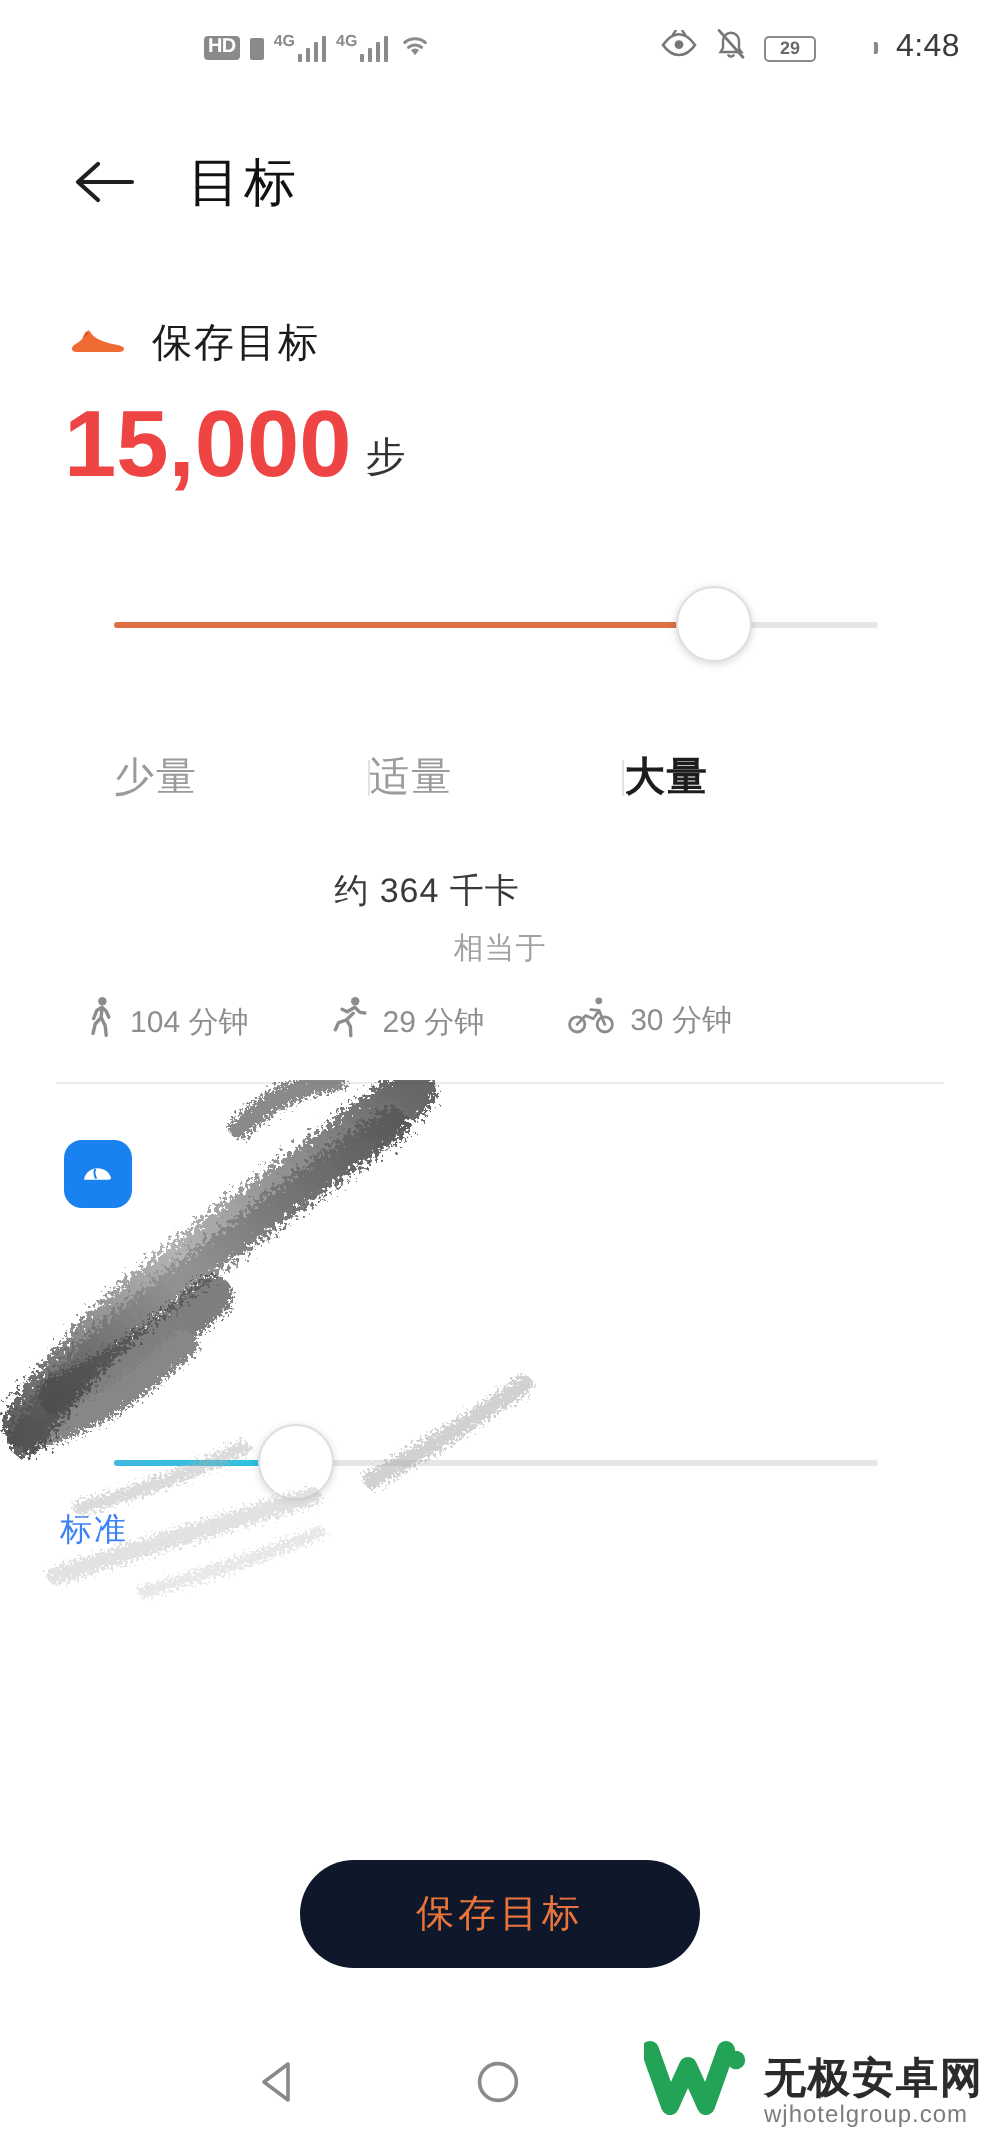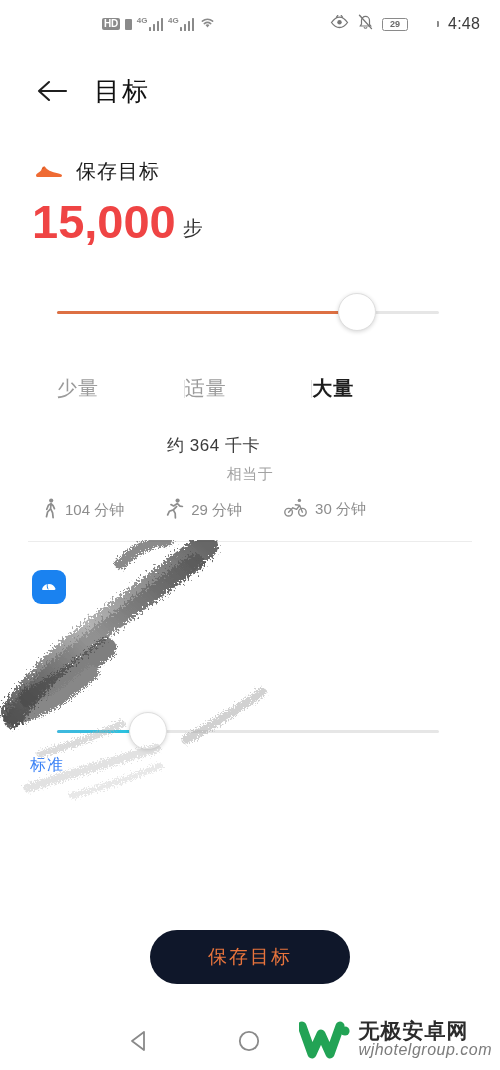--- a/index.html
+++ b/index.html
@@ -122,24 +122,24 @@
     font-family: "Liberation Sans", sans-serif;
     display: flex; align-items: center; justify-content: center;
   }
 
   
   .navbar { position: absolute; bottom: 0; left: 0; width: 500px; height: 58px; background: #fff; }
   .nav-back { position: absolute; left: 126px; top: 16px; width: 26px; height: 26px; }
   .nav-home { position: absolute; left: 236px; top: 16px; width: 26px; height: 26px; }
 
   
-  .watermark { position: absolute; right: 8px; bottom: 6px; display: flex; align-items: flex-start; gap: 8px; }
+  .watermark { position: absolute; right: 8px; bottom: 6px; display: flex; align-items: flex-end; gap: 8px; }
   .wm-text { display: flex; flex-direction: column; line-height: 1.05; }
   .wm-cn { font-size: 21px; color: #2b2b2b; font-weight: 700; letter-spacing: 1px; }
-  .wm-en { font-size: 16px; color: #7c7c7c; letter-spacing: 0.5px; font-style: italic; }
+  .wm-en { font-size: 12px; color: #7c7c7c; letter-spacing: 0.5px; }
 </style>
 </head>
 <body>
 
 <div class="phone">
 
   <div class="statusbar">
     <div class="sb-left">
       <span class="hd-badge">HD</span>
       <span class="sim-box"></span>

